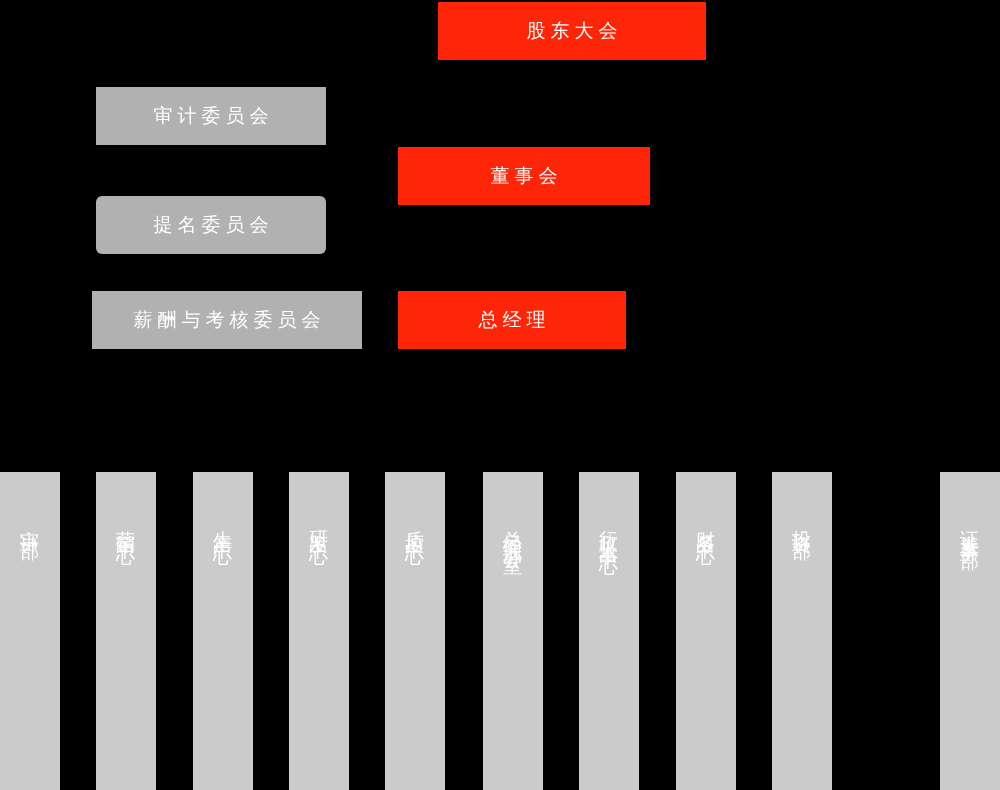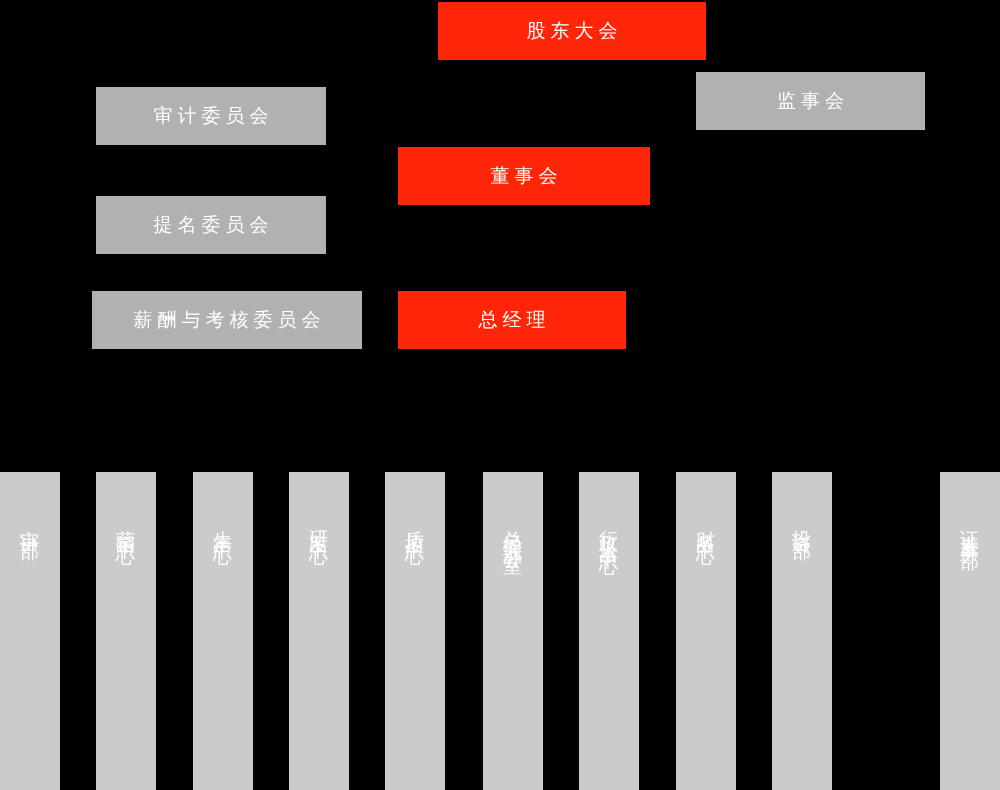--- a/index.html
+++ b/index.html
@@ -26,21 +26,21 @@
     padding-left: 5px;      
     box-sizing: border-box;
     white-space: nowrap;
   }
   .node.gray { background: var(--gray, #b1b1b1); }
   .node.red  { background: var(--red, #ff2508); }
 
   
   .cm0 { left: 96px; top: 2px;   width: 230px; height: 58px; }
   .cm1 { left: 96px; top: 87px;  width: 230px; height: 58px; }
-  .cm2 { left: 96px; top: 196px; width: 230px; height: 58px; }
+  .cm2 { left: 96px; top: 196px; width: 230px; height: 58px; border-radius: 6px; }
   .cm3 { left: 92px; top: 291px; width: 270px; height: 58px; }
 
   
   .ct0 { left: 398px; top: 2px;   width: 268px; height: 58px; margin-left: 40px; }
   .ct1 { left: 398px; top: 147px; width: 252px; height: 58px; }
   .ct2 { left: 398px; top: 291px; width: 228px; height: 58px; }
 
   
   .rt0 { left: 696px; top: 72px;  width: 229px; height: 58px; }
   .rt1 { left: 696px; top: 218px; width: 229px; height: 58px; }
@@ -83,21 +83,20 @@
 <div class="stage">
 
   <div class="node gray cm1">审计委员会</div>
   <div class="node gray cm2">提名委员会</div>
   <div class="node gray cm3">薪酬与考核委员会</div>
 
   <div class="node red ct0">股东大会</div>
   <div class="node red ct1">董事会</div>
   <div class="node red ct2">总经理</div>
 
-  <div class="node gray rt0">监事会</div>
 
   <div class="dept d0">
       <span>审计部</span>
     </div>
   <div class="dept d1">
       <span>营销中心</span>
     </div>
   <div class="dept d2">
       <span>生产中心</span>
     </div>

